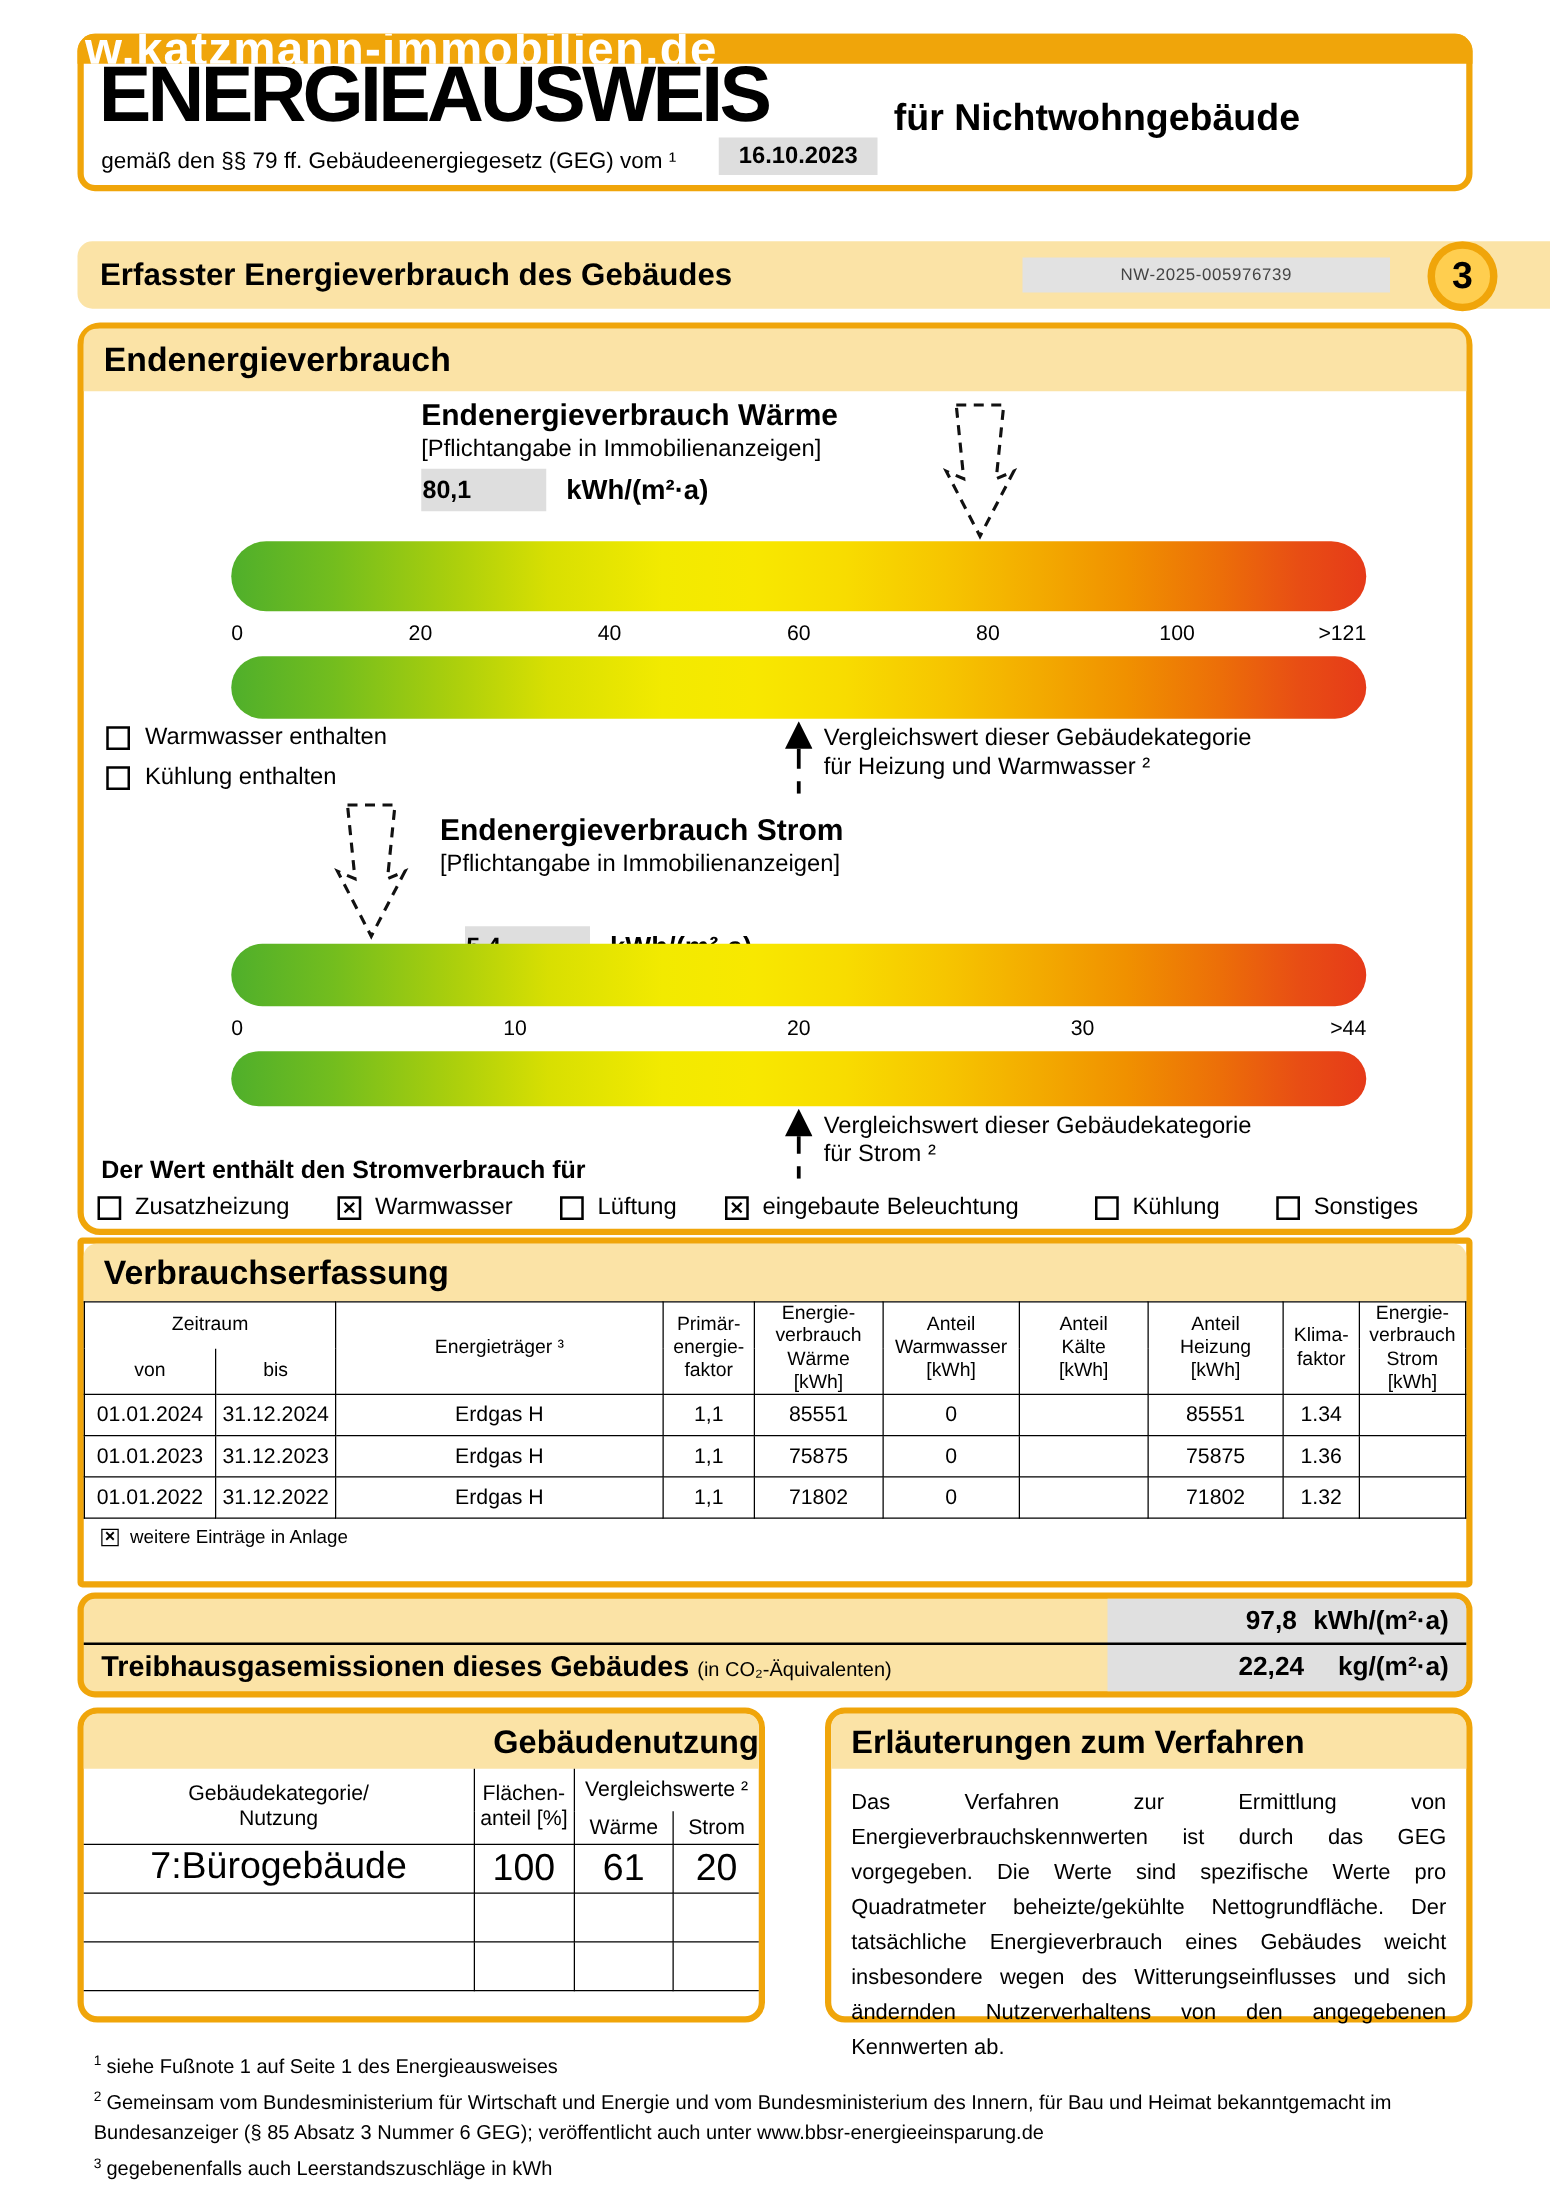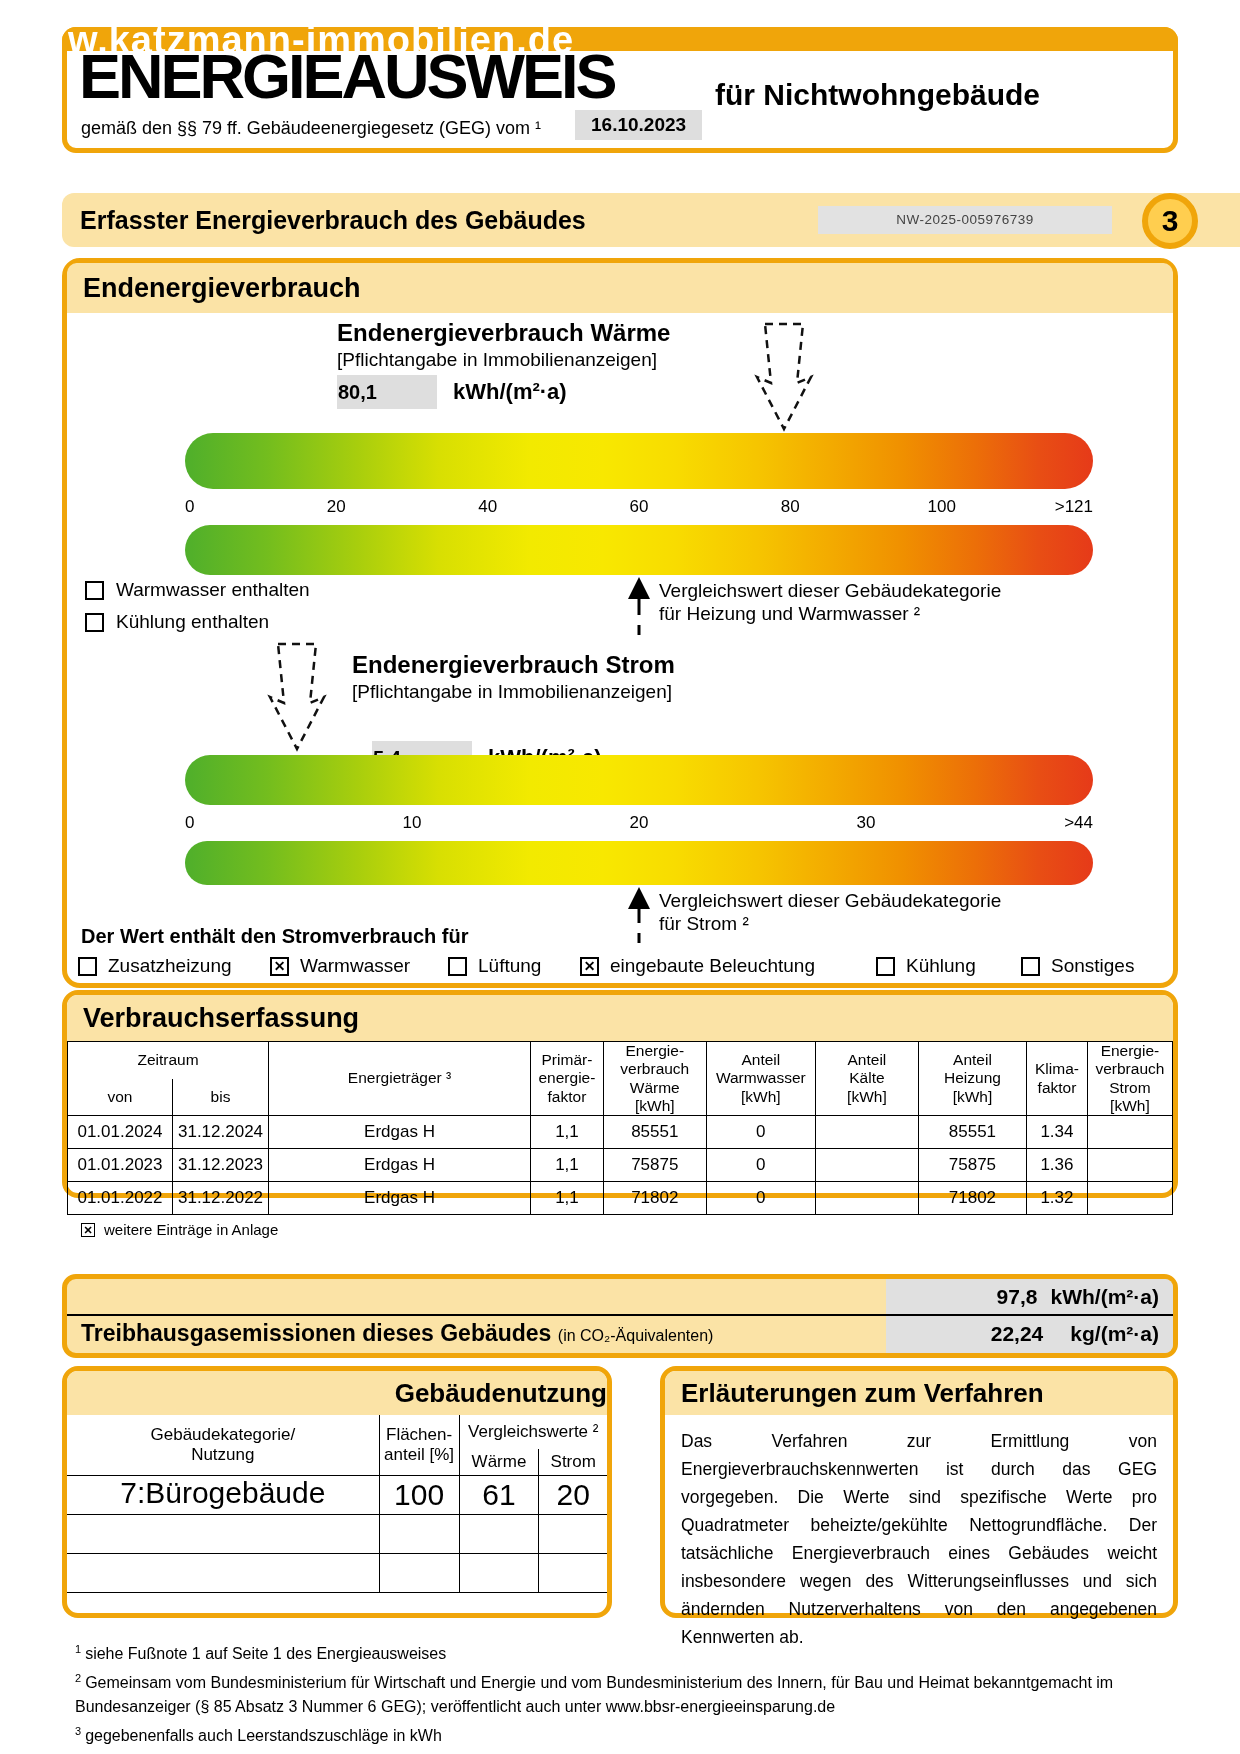--- a/index.html
+++ b/index.html
@@ -52,21 +52,21 @@
   .tick.first{left:0;transform:none;}
   .tick.last{right:0;left:auto;transform:none;}
   .cmp-text{font-size:19px;line-height:23px;}
   .cb{position:relative;display:inline-block;width:15px;height:15px;border:2px solid #000;background:#fff;
       font-size:14px;line-height:15px;text-align:center;font-weight:bold;vertical-align:middle;flex:none;}
   .cbrow{display:flex;align-items:center;gap:12px;font-size:19px;}
   .inc-title{font-size:20px;font-weight:bold;}
   .inc-item{position:absolute;display:flex;align-items:center;gap:11px;font-size:19px;white-space:nowrap;}
 
   
-  .verbox{left:62px;top:990px;width:1116px;height:208px;border-radius:16px;}
+  .verbox{left:62px;top:990px;width:1116px;height:280px;border-radius:4px;}
   .verbox .band{height:46px;}
   .verbox .band-title{font-size:27px;line-height:46px;}
   table.vt{position:absolute;top:46px;left:0;width:1106px;border-collapse:collapse;table-layout:fixed;}
   table.vt th, table.vt td{border:1.5px solid #000;padding:0;}
   table.vt th{font-weight:normal;font-size:15.5px;line-height:1.18;text-align:center;vertical-align:middle;}
   .ml{white-space:pre-line;}
   th.zr{height:34px;border-bottom:none !important;vertical-align:top;padding-top:6px;}
   th.vb{border-top:none !important;height:34px;vertical-align:bottom;padding-bottom:6px;}
   table.vt td{height:32px;text-align:center;font-size:17px;}
   td.dt{font-size:15px;}

